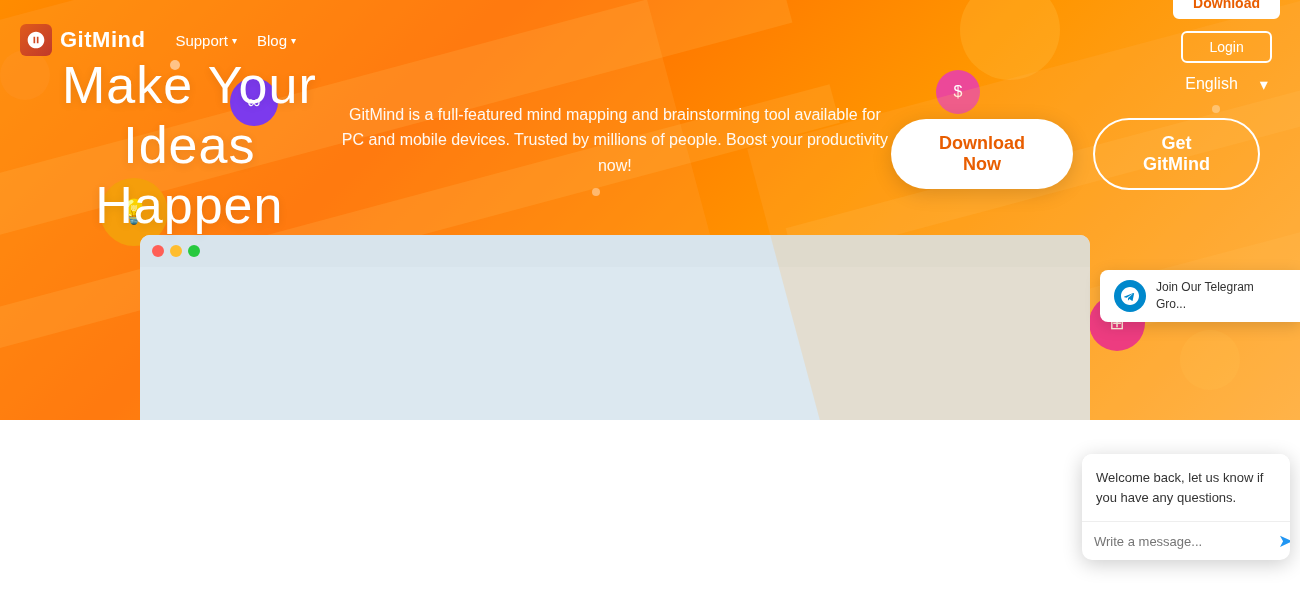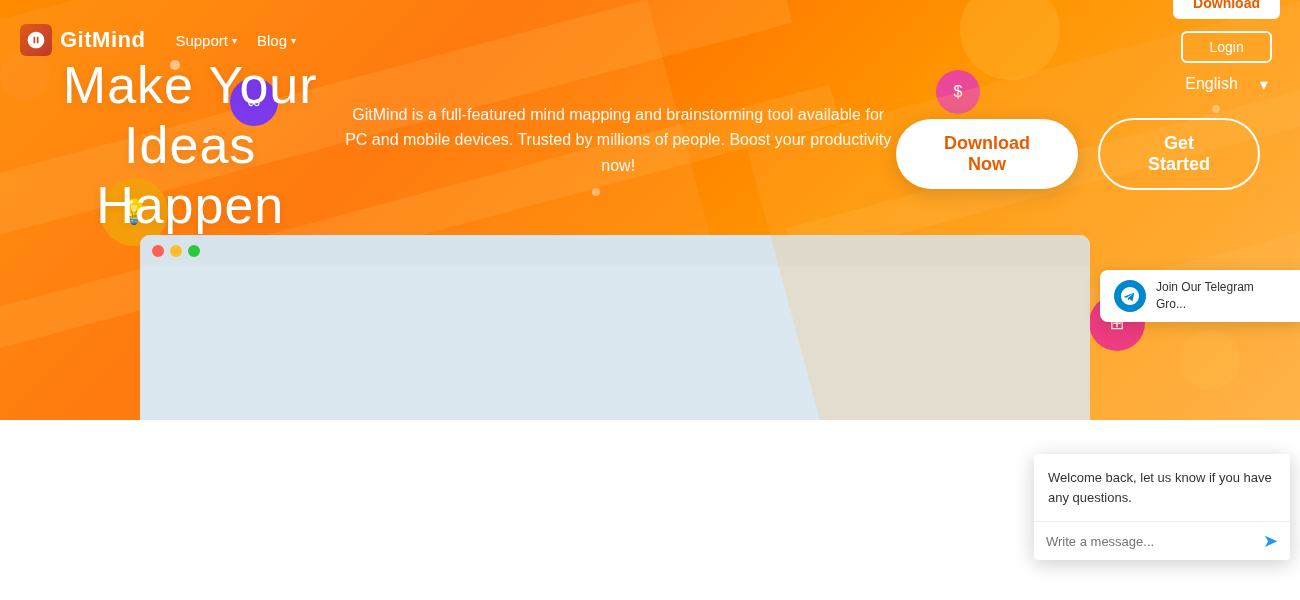--- a/index.html
+++ b/index.html
@@ -318,23 +318,23 @@
       color: #333;
       font-weight: 500;
       line-height: 1.4;
     }
 
     
     .chat-widget {
       position: absolute;
       bottom: 40px;
       right: 10px;
-      width: 256px;
+      width: 208px;
       background: white;
-      border-radius: 4px;
+      border-radius: 10px;
       box-shadow: 0 4px 20px rgba(0,0,0,0.2);
       overflow: hidden;
       z-index: 50;
       margin-left: 44px;
     }
     .chat-message-area {
       padding: 14px;
       font-size: 13px;
       color: #333;
       line-height: 1.5;
@@ -391,21 +391,21 @@
   </div>
   <div class="deco-circle deco-magenta">
     <span style="color:white;font-size:18px;">⊞</span>
   </div>
 
   <div class="hero-content">
     <h1 class="hero-title">Make Your Ideas Happen</h1>
     <p class="hero-desc">GitMind is a full-featured mind mapping and brainstorming tool available for PC and mobile devices. Trusted by millions of people. Boost your productivity now!</p>
     <div class="hero-buttons">
       <button class="btn-download-now">Download Now</button>
-      <button class="btn-get-started">Get Started</button>
+      <button class="btn-get-started">Get GitMind</button>
     </div>
   </div>
 
   <div class="telegram-float">
     <div class="telegram-icon">
       <svg width="18" height="18" viewBox="0 0 24 24" fill="white">
         <path d="M12 0C5.373 0 0 5.373 0 12s5.373 12 12 12 12-5.373 12-12S18.627 0 12 0zm5.562 8.248l-2.04 9.613c-.152.666-.548.828-1.11.516l-3.08-2.27-1.486 1.43c-.164.163-.3.3-.618.3l.22-3.105 5.665-5.12c.247-.22-.053-.342-.383-.122L7.48 14.49l-3.023-.944c-.656-.206-.67-.656.137-.97l11.8-4.553c.547-.198 1.025.122.847.966l.32-.741z"></path>
       </svg>
     </div>
     <div class="telegram-text">Join Our Telegram Gro...</div>

